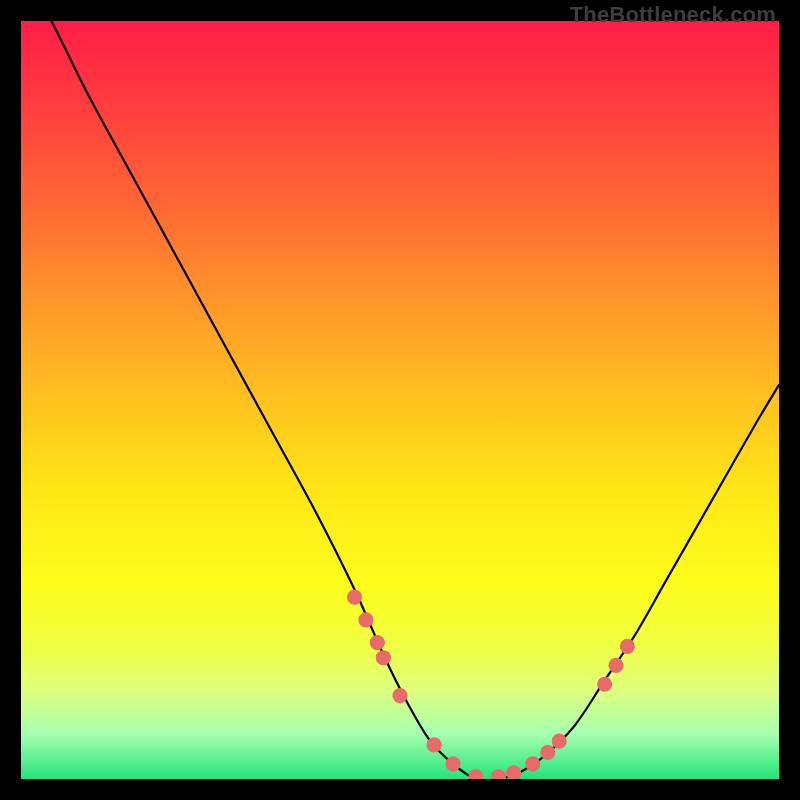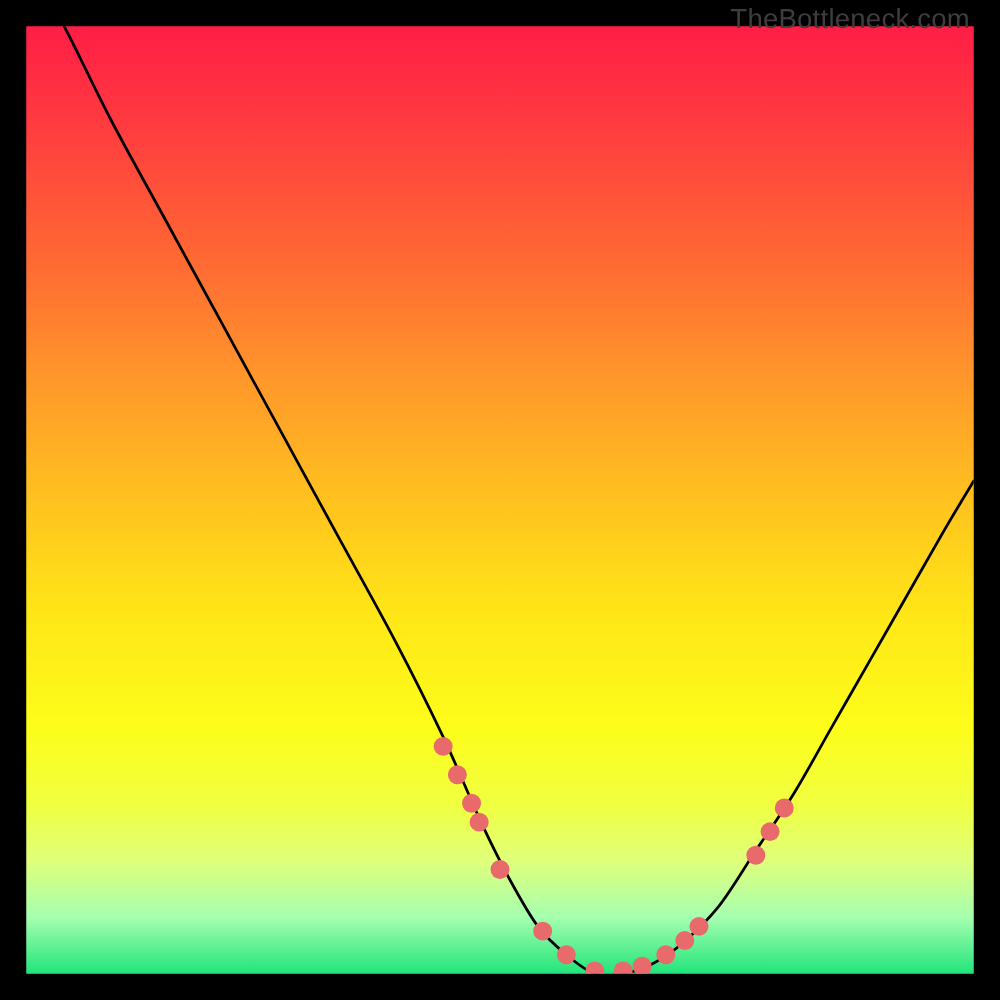--- a/index.html
+++ b/index.html
@@ -44,21 +44,21 @@
     top: 0;
     width: 758px;
     height: 758px;
   }
   .watermark {
     position: absolute;
     top: 2px;
     right: 24px;
     color: #3e3e3e;
     font-size: 22px;
-    font-weight: 400;
+    font-weight: 700;
     letter-spacing: 0.2px;
     user-select: none;
   }
 </style>
 </head>
 <body>
 
 <div class="frame">
   <div class="plot">
     <svg class="curve" viewBox="0 0 758 758" preserveAspectRatio="none">

